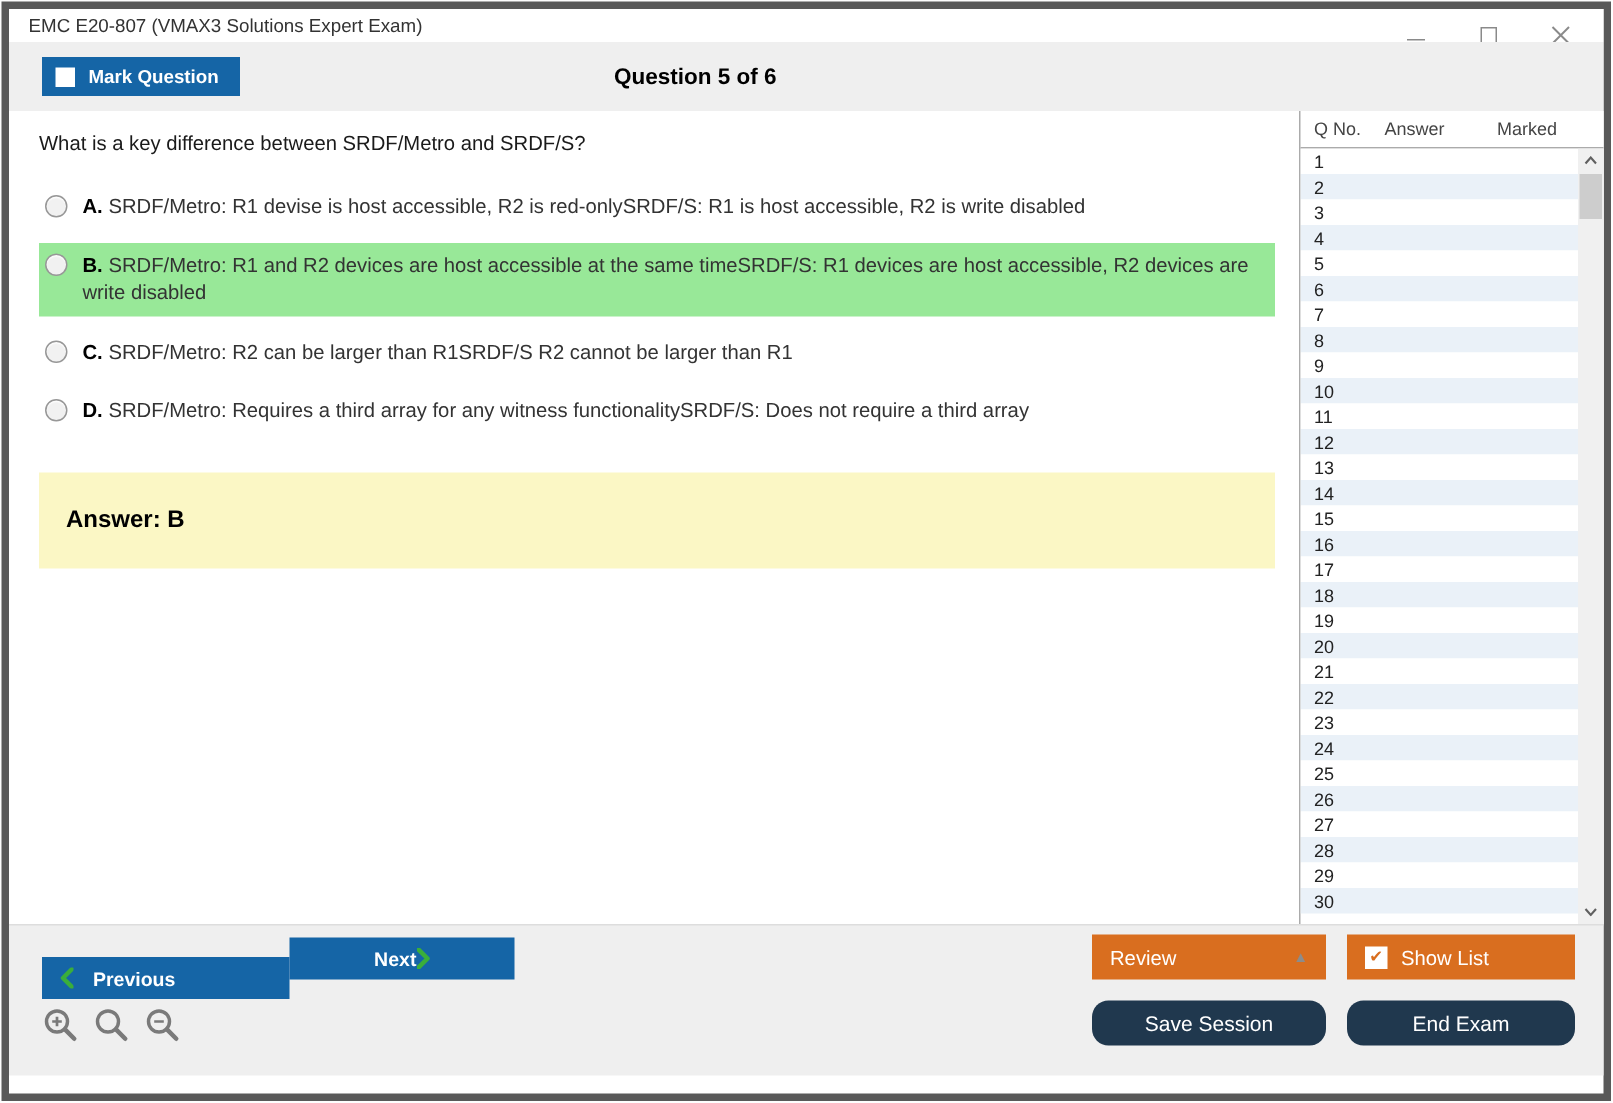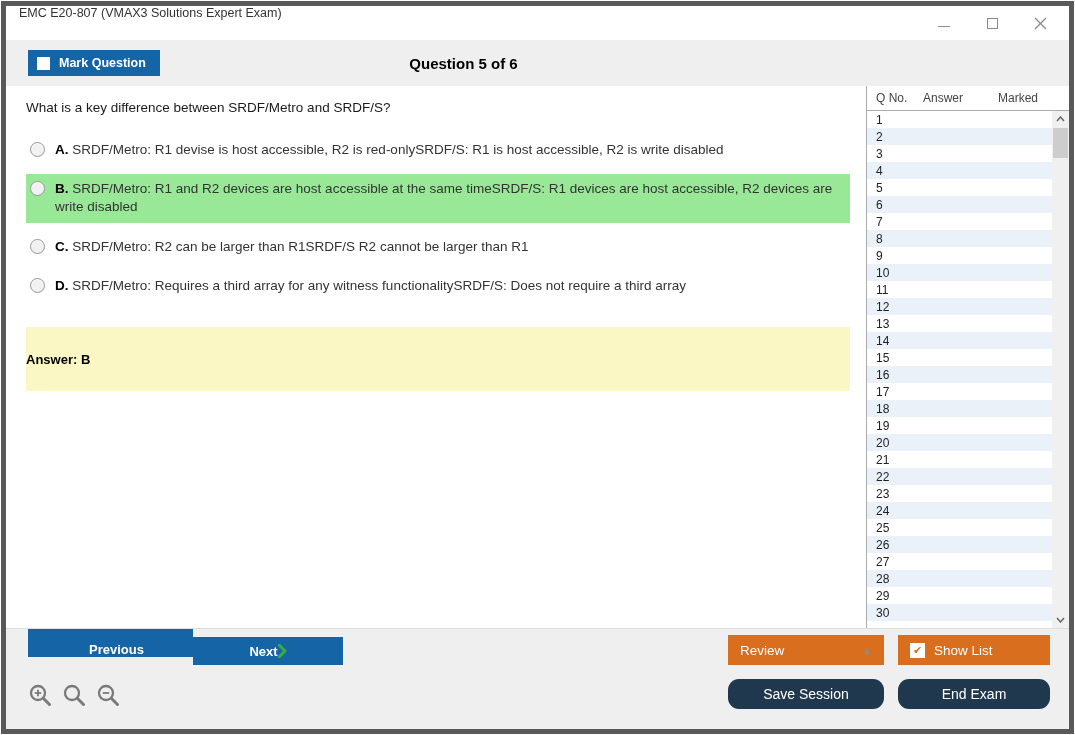--- a/index.html
+++ b/index.html
@@ -1,21 +1,21 @@
 <!DOCTYPE html>
 <html><head>
 <meta charset="utf-8">
 <style>
   html,body{margin:0;padding:0;background:#fdfdfd;width:1075px;height:735px;overflow:hidden;
     font-family:"Liberation Sans","DejaVu Sans",sans-serif;}
   *{box-sizing:border-box;}
   .window{position:absolute;left:1px;top:1px;width:1073px;height:733px;background:#fff;
     border:5px solid #595959;}
   
-  .titlebar{height:34px;background:#fff;display:flex;align-items:flex-start;position:relative;}
+  .titlebar{height:22px;background:#fff;display:flex;align-items:center;position:relative;}
   .title-text{font-size:12.5px;color:#333;padding-left:13px;}
   .win-controls{position:absolute;right:18px;top:0;height:34px;display:flex;align-items:center;gap:26px;}
   .win-btn{width:22px;height:22px;display:flex;align-items:center;justify-content:center;cursor:default;}
   .ico-min{width:12px;height:1px;background:#8a8a8a;display:inline-block;margin-top:6px;}
   .ico-max{width:11px;height:11px;border:1px solid #8a8a8a;display:inline-block;}
   
   .headerbar{height:46px;background:#efefef;position:relative;}
   .mark-btn{position:absolute;left:22px;top:10px;height:26px;min-width:130px;background:#1565a6;
     color:#fff;display:flex;align-items:center;padding:0 14px 0 9px;font-size:12.5px;font-weight:bold;}
   .cb{width:13px;height:13px;background:#fff;display:inline-flex;align-items:center;justify-content:center;
@@ -28,21 +28,21 @@
   .main{width:860px;position:relative;}
   .question-text{margin:14px 16px 0 20px;font-size:13.5px;color:#1a1a1a;}
   .options{margin-top:20px;}
   .option{display:flex;align-items:flex-start;margin:0 16px 9px 20px;padding:6px 8px 6px 2px;}
   .option.highlighted{background:#98e898;}
   .radio{width:15px;height:15px;border-radius:50%;border:1px solid #979797;background:#f1f1f1;
     flex:0 0 auto;margin:1px 10px 0 2px;box-shadow:inset 0 1px 1px rgba(255,255,255,.9);}
   .opt-text{font-size:13.5px;color:#333;line-height:1.35;}
   .opt-text b{color:#000;}
   .answer-box{margin:26px 16px 0 20px;height:64px;background:#fbf7c5;display:flex;align-items:center;
-    padding-left:0;font-size:13px;font-weight:bold;color:#000;}
+    padding-left:18px;font-size:16px;font-weight:bold;color:#000;}
   
   .sidebar{width:203px;border-left:1px solid #ababab;position:relative;background:#fff;}
   .side-header{height:25px;display:flex;align-items:center;border-bottom:1px solid #ababab;
     font-size:12px;color:#444;}
   .side-header .c1{width:56px;padding-left:9px;}
   .side-header .c2{width:75px;}
   .side-header .c3{flex:1;}
   .side-list{position:absolute;top:25px;bottom:0;left:0;width:185px;overflow:hidden;}
   .qrow{height:17px;display:flex;align-items:center;font-size:12px;color:#222;background:#fff;}
   .qrow.alt{background:#eaf1f8;}
@@ -53,21 +53,21 @@
   .scroll-arrow{position:absolute;left:0;width:17px;height:16px;display:flex;align-items:center;justify-content:center;}
   .scroll-arrow.up{top:0;}
   .scroll-arrow.down{bottom:0;}
   .scroll-thumb{position:absolute;left:1px;top:17px;width:15px;height:30px;background:#cdcdcd;}
   
   .footer{height:101px;background:#efefef;position:relative;border-top:1px solid #ddd;}
   .fbtn{position:absolute;display:flex;align-items:center;color:#fff;font-size:13px;font-weight:bold;cursor:default;}
   .blue{background:#1565a6;}
   .orange{background:#d96e1f;font-weight:normal;font-size:13.5px;}
   .navy{background:#20384e;font-weight:normal;font-size:14px;justify-content:center;border-radius:11px;}
-  .btn-previous{left:22px;top:0;width:165px;height:28px;padding-left:12px;gap:13px;flex-direction:column;}
+  .btn-previous{left:22px;top:21px;width:165px;height:28px;padding-left:12px;gap:13px;}
   .btn-next{left:187px;top:8px;width:150px;height:28px;justify-content:center;}
   .btn-show-answer{left:557px;top:6px;width:152px;height:30px;padding-left:12px;}
   .btn-show-answer .cb,.btn-show-list .cb{width:15px;height:15px;}
   .btn-review{left:722px;top:6px;width:156px;height:30px;padding:0 12px;justify-content:space-between;}
   .btn-show-list{left:892px;top:6px;width:152px;height:30px;padding-left:12px;}
   .btn-save-session{left:722px;top:50px;width:156px;height:30px;}
   .btn-end-exam{left:892px;top:50px;width:152px;height:30px;}
   .review-caret{color:#8c8c8c;font-size:10px;}
   .zoom-tools{position:absolute;left:22px;top:54px;display:flex;gap:9px;}
   .zoom-tools svg{display:block;}

